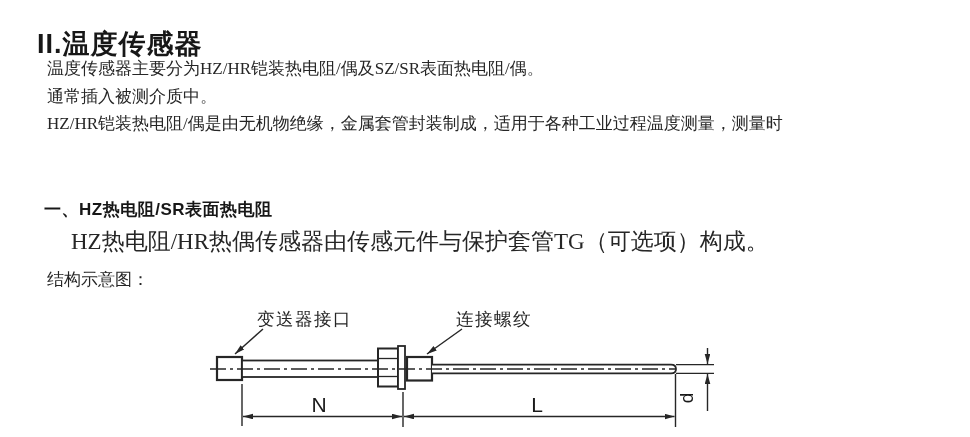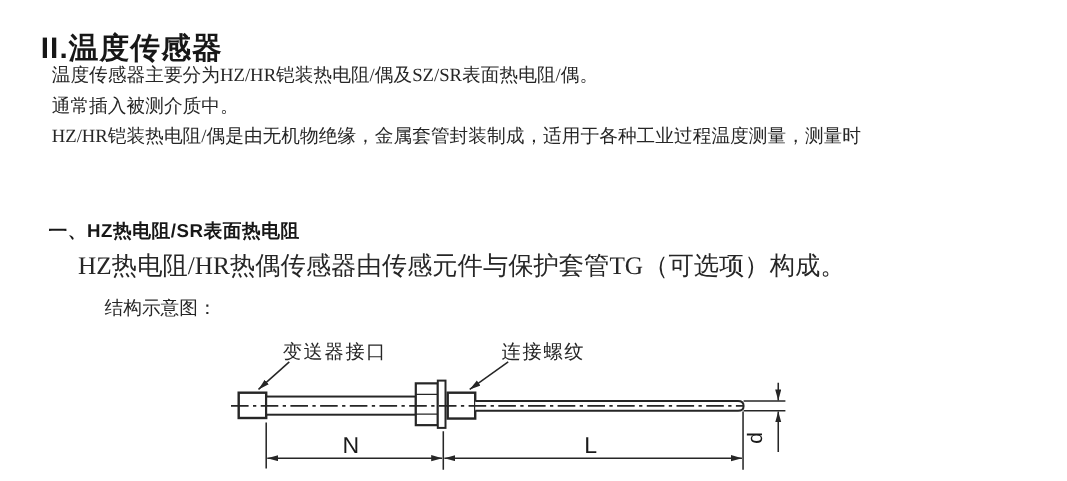--- a/index.html
+++ b/index.html
@@ -5,21 +5,21 @@
   html,body{margin:0;padding:0;background:#ffffff;}
   .page{position:relative;width:970px;height:437px;background:#ffffff;overflow:hidden;
         font-family:"Liberation Serif","DejaVu Serif",serif;color:#1f1f1f;}
   .title{position:absolute;left:37px;top:26px;font-size:27px;font-weight:bold;
          font-family:"Liberation Sans","DejaVu Sans",sans-serif;color:#171717;letter-spacing:1px;}
   .intro{position:absolute;left:47px;top:55px;font-size:17px;line-height:27.5px;color:#262626;}
   .intro .line{white-space:nowrap;}
   .sec-heading{position:absolute;left:44px;top:198px;font-size:17px;font-weight:bold;
                font-family:"Liberation Sans","DejaVu Sans",sans-serif;color:#171717;letter-spacing:0.5px;}
   .sec-body{position:absolute;left:39px;top:226px;font-size:23px;color:#262626;white-space:nowrap;margin-left:32px;}
-  .structure-label{position:absolute;left:47px;top:268px;font-size:17px;color:#262626;margin-left:48px;}
+  .structure-label{position:absolute;left:47px;top:268px;font-size:17px;color:#262626;}
   .diagram{position:absolute;left:180px;top:298px;width:600px;height:139px;}
   .callout{font-size:17.5px;fill:#262626;letter-spacing:1.5px;
            font-family:"Liberation Serif","DejaVu Serif",serif;}
   .dimlabel{font-size:21px;fill:#1a1a1a;font-family:"Liberation Sans","DejaVu Sans",sans-serif;}
   .dimlabel-d{font-size:19px;fill:#1a1a1a;font-family:"Liberation Sans","DejaVu Sans",sans-serif;}
 </style>
 </head>
 <body>
 
 <div class="page">

